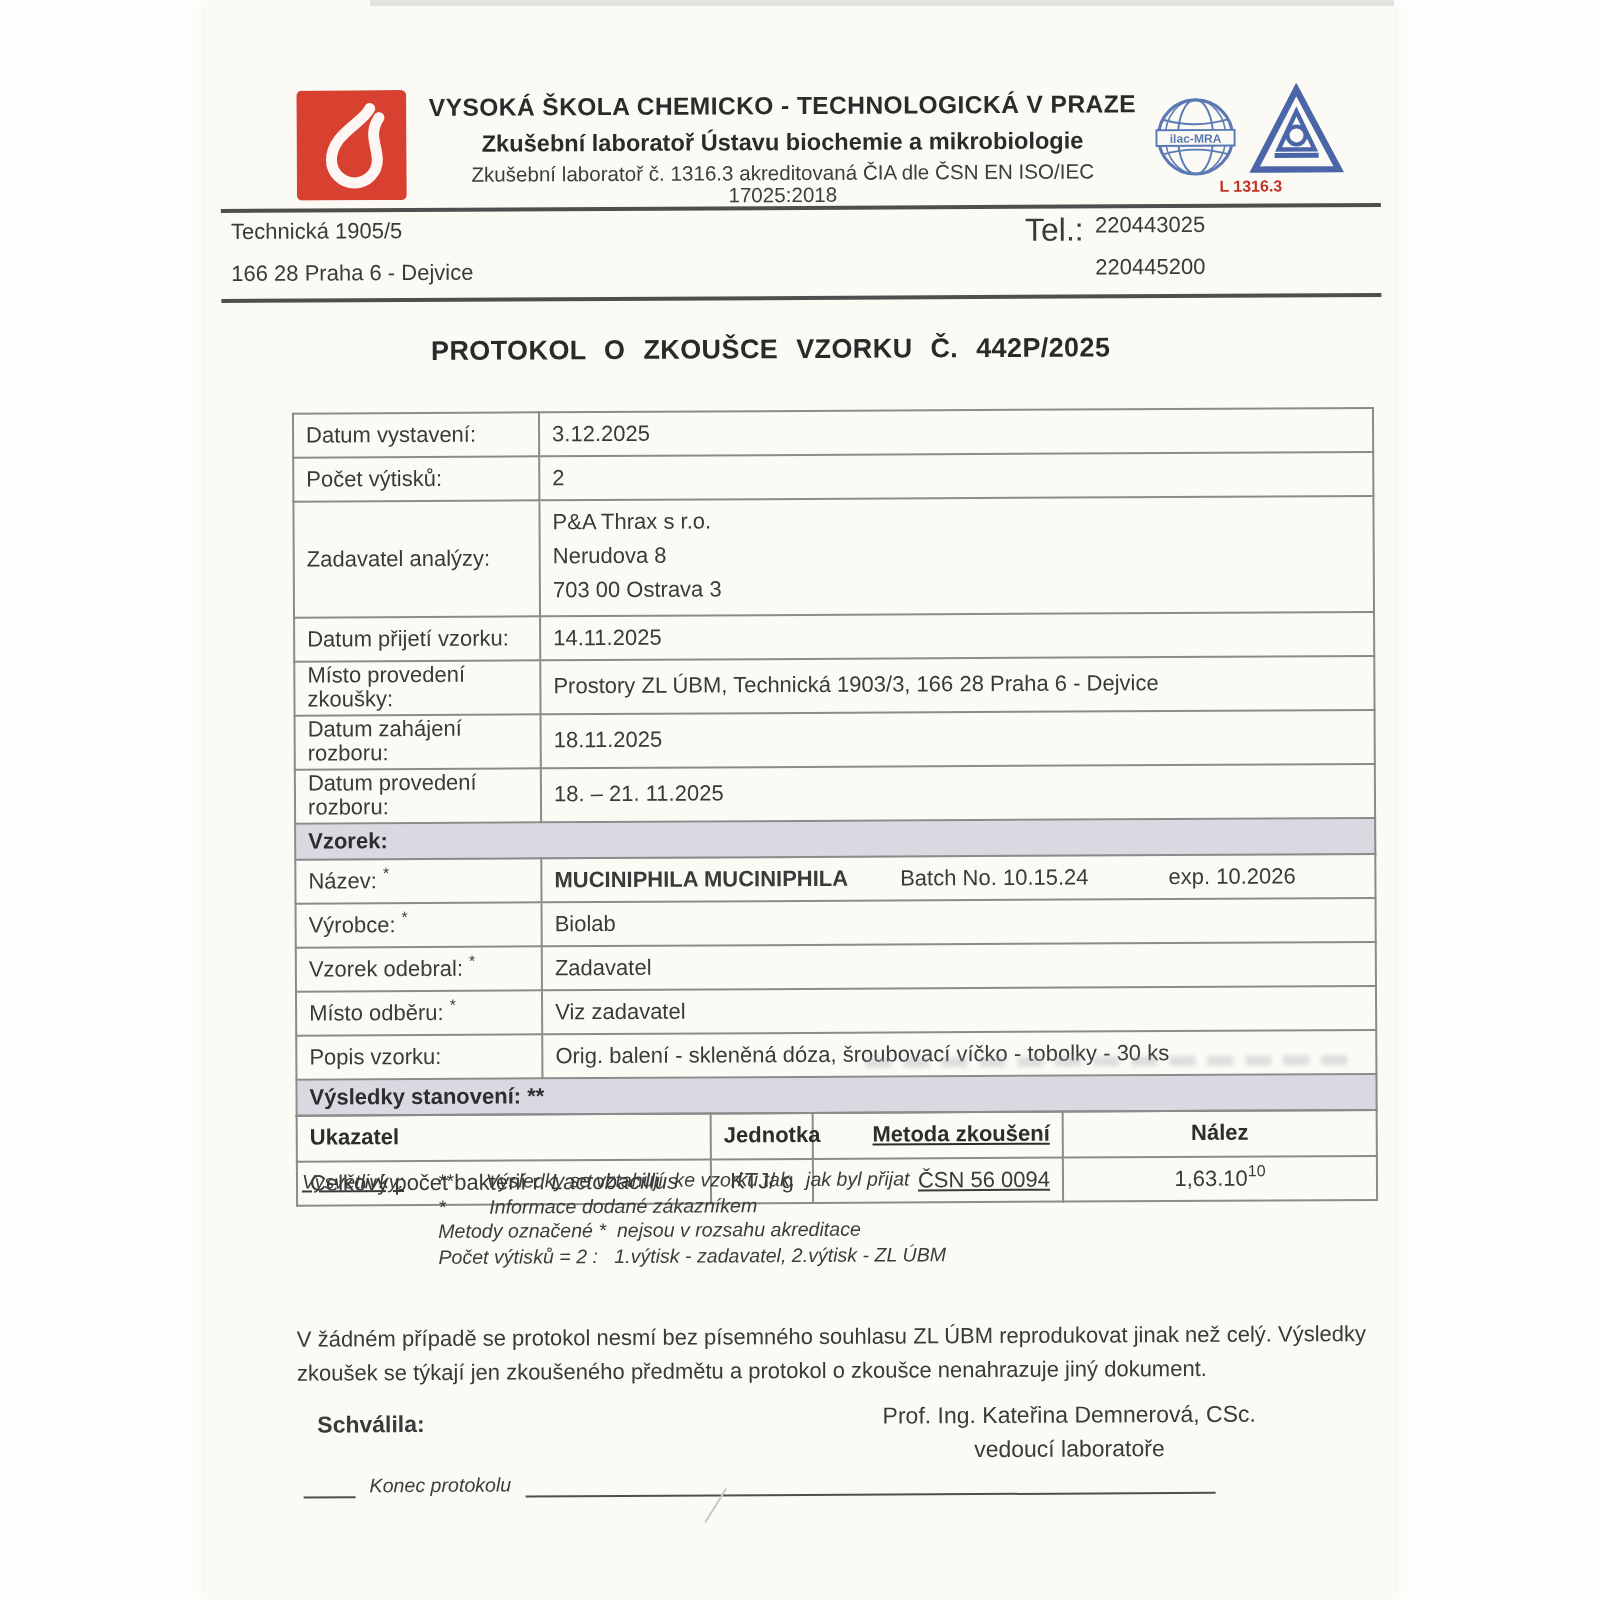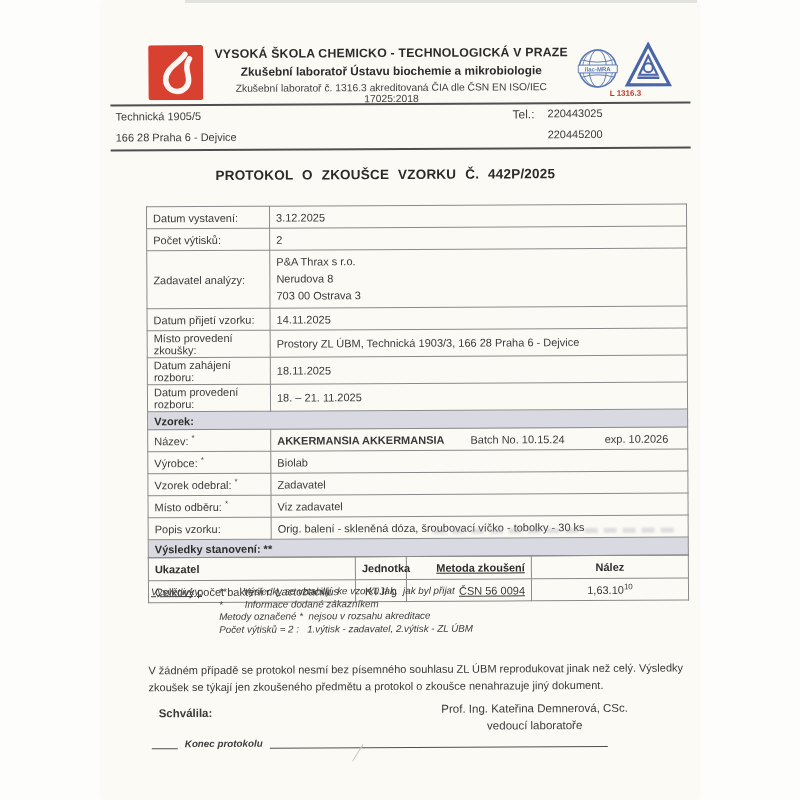--- a/index.html
+++ b/index.html
@@ -25,21 +25,21 @@
   .org-l1{font-size:12.3px;font-weight:bold;color:#2b2b2b;letter-spacing:.2px;}
   .org-l2{font-size:11.8px;font-weight:bold;color:#2b2b2b;margin-top:4px;}
   .org-l3{font-size:10.3px;color:#3d3d3d;margin-top:4px;}
   .ilac-badge{position:absolute;left:579px;top:49px;width:41px;height:41px;}
   .cia-badge{position:absolute;left:626px;top:43px;width:48px;height:48px;}
   .cia-num{position:absolute;left:604px;top:90px;width:46px;text-align:center;font-size:8px;font-weight:bold;color:#c23327;}
   .rule{position:absolute;left:112px;width:580px;height:2px;background:#4f4f4f;}
   .rule1{top:103px;} .rule2{top:148px;}
   .addr1{position:absolute;left:117px;top:109px;font-size:11px;}
   .addr2{position:absolute;left:117px;top:130px;font-size:11px;}
-  .tel-label{position:absolute;left:514px;top:108px;font-size:12px;}
+  .tel-label{position:absolute;left:514px;top:108px;font-size:16px;}
   .tel1{position:absolute;left:549px;top:108px;font-size:11px;}
   .tel2{position:absolute;left:549px;top:129px;font-size:11px;}
 
   
   .doc-title{
     position:absolute;left:147px;top:167px;width:541px;padding-right:62px;box-sizing:border-box;
     text-align:center;font-size:13.5px;font-weight:bold;color:#2a2a2a;word-spacing:5px;letter-spacing:.2px;
   }
 
   
@@ -73,21 +73,21 @@
   .fn-head{width:68px;text-decoration:underline;}
   .fn-lines div{white-space:pre;line-height:12.6px;}
 
   
   .legal{position:absolute;left:147px;top:661px;width:545px;font-size:11px;line-height:1.5;color:#393939;}
   .approved-label{position:absolute;left:157px;top:706px;font-size:11.5px;font-weight:bold;}
   .approver{position:absolute;left:398px;top:703px;width:270px;text-align:center;font-size:11.5px;}
   .approver .role{margin-top:5px;}
   .endline{position:absolute;left:150px;top:734px;width:456px;display:flex;align-items:flex-end;font-size:9.8px;font-style:italic;color:#3c3c3c;}
   .endline .seg1{width:26px;border-bottom:1px solid #4f4f4f;height:13px;}
-  .endline .txt{padding:0 7px;font-weight:bold;}
+  .endline .txt{padding:0 7px;}
   .endline .seg2{flex:1;border-bottom:1px solid #4f4f4f;height:13px;}
   .sig-slash{position:absolute;left:346px;top:752px;width:20px;height:0;border-top:1.5px solid #c7c7c5;transform:rotate(-58deg);}
 </style>
 </head>
 <body>
 
 <div class="paper"></div>
 <div class="scan-edge-top"></div>
 
 <div class="content">
@@ -169,21 +169,21 @@
           <td class="c-label">Datum provedení rozboru:</td>
           <td>18. – 21. 11.2025</td>
         </tr>
 
         <tr class="hdr">
           <td colspan="2">Vzorek:</td>
         </tr>
         <tr class="h22">
           <td class="c-label"><span>Název:</span> <sup>*</sup></td>
           <td>
-            <span class="bold">AKKERMANSIA AKKERMANSIA</span><span class="sp"></span><span>Batch No. 10.15.24</span><span class="sp2"></span><span>exp. 10.2026</span>
+            <span class="bold">MUCINIPHILA MUCINIPHILA</span><span class="sp"></span><span>Batch No. 10.15.24</span><span class="sp2"></span><span>exp. 10.2026</span>
           </td>
         </tr>
         <tr class="h22">
           <td class="c-label"><span>Výrobce:</span> <sup>*</sup></td>
           <td>Biolab</td>
         </tr>
         <tr class="h22">
           <td class="c-label"><span>Vzorek odebral:</span> <sup>*</sup></td>
           <td>Zadavatel</td>
         </tr>

